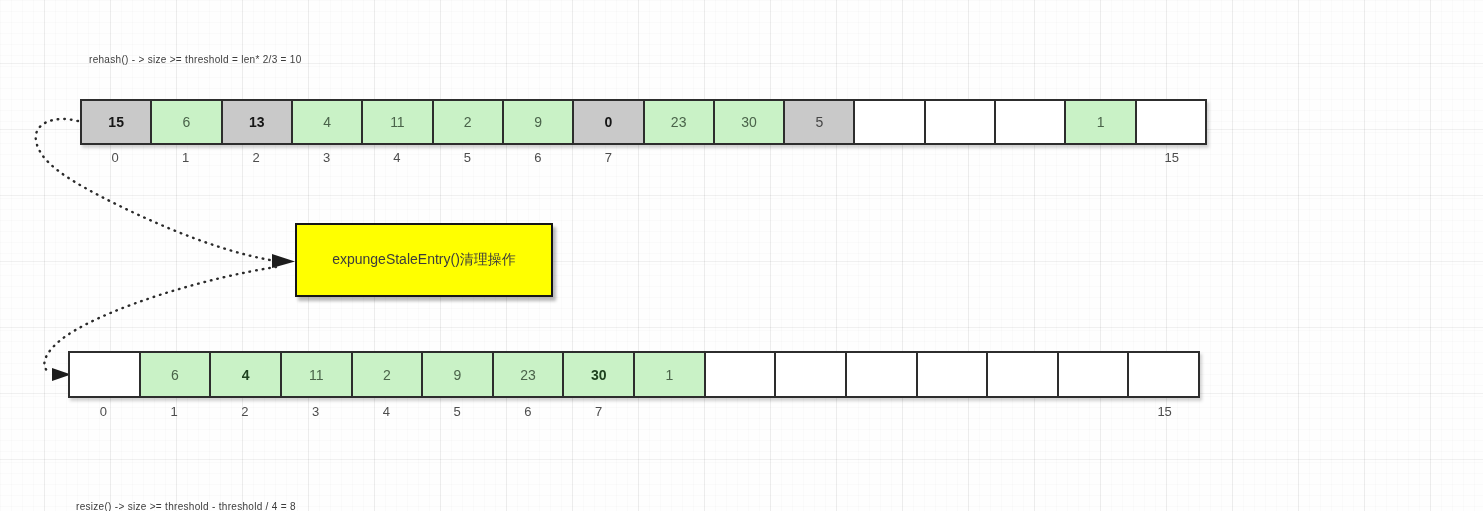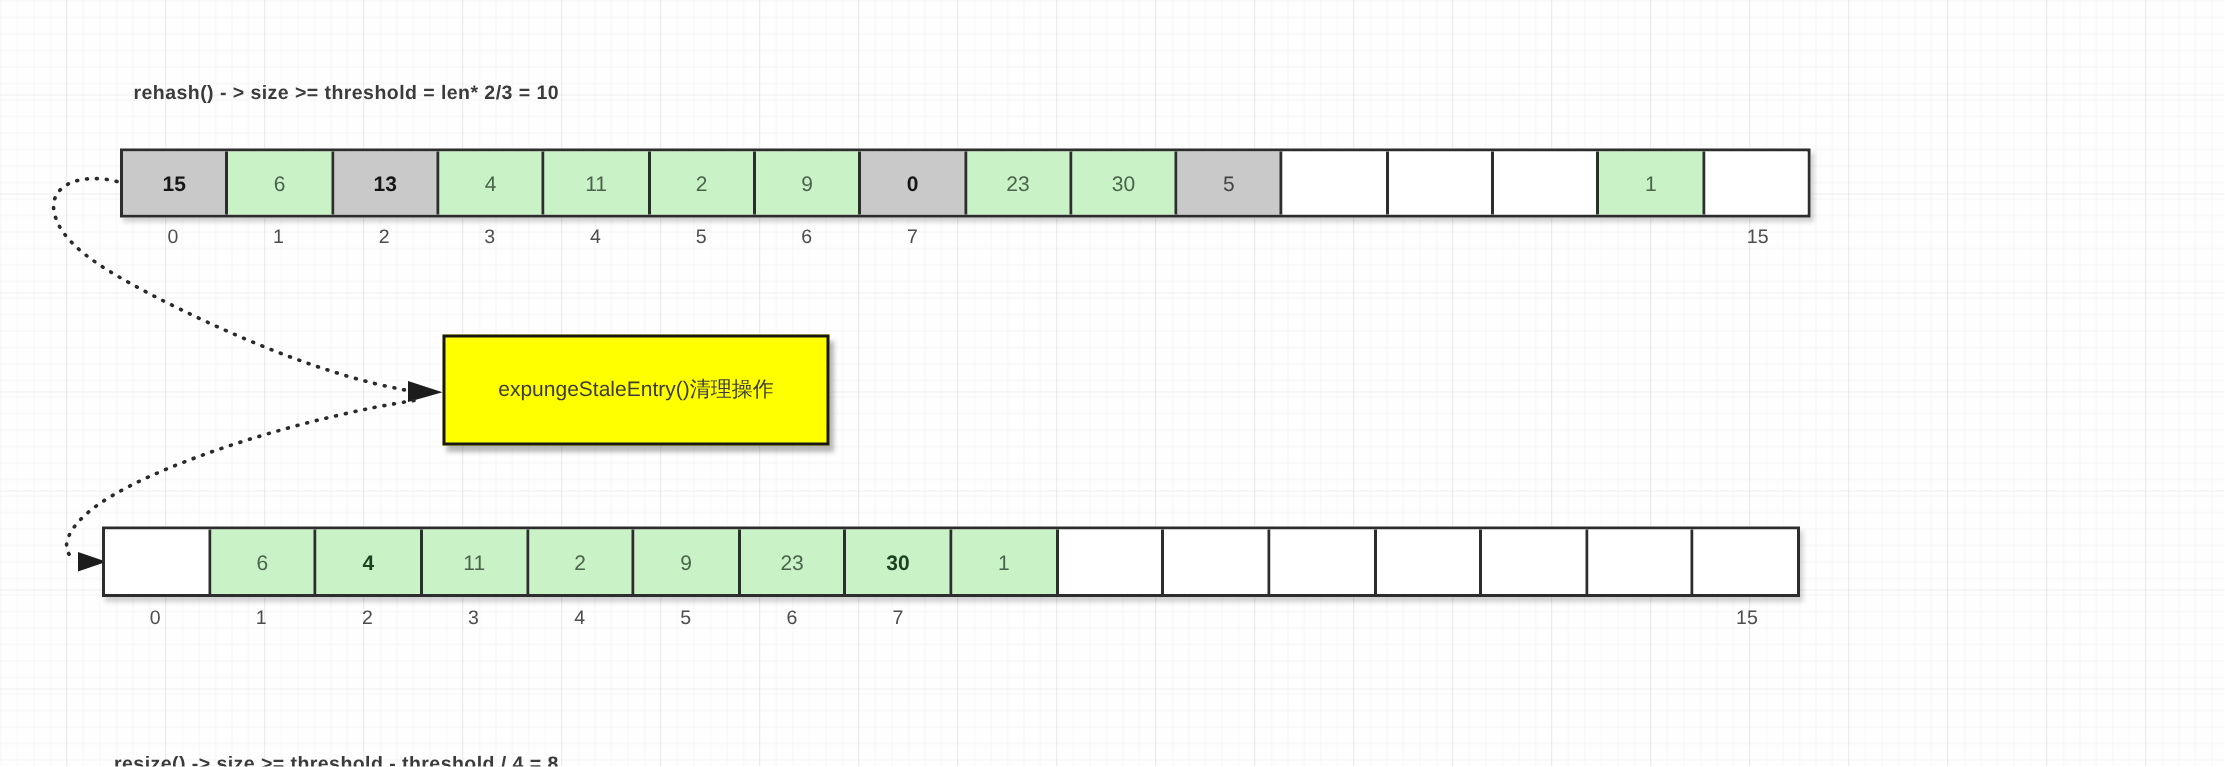--- a/index.html
+++ b/index.html
@@ -15,21 +15,21 @@
     background-image:
       linear-gradient(to right, rgba(0,0,0,0.055) 1px, transparent 1px),
       linear-gradient(to bottom, rgba(0,0,0,0.055) 1px, transparent 1px),
       linear-gradient(to right, rgba(0,0,0,0.016) 1px, transparent 1px),
       linear-gradient(to bottom, rgba(0,0,0,0.016) 1px, transparent 1px);
     background-size:66px 66px,66px 66px,11px 11px,11px 11px;
     background-position:44px 63px,44px 63px,0 0,0 0;
   }
   .title{
     position:absolute;
-    font-size:13px;font-weight:bold;color:#3b3b3b;
+    font-size:10px;font-weight:normal;color:#3b3b3b;
     white-space:nowrap;letter-spacing:.3px;
   }
   .title-top{left:89px;top:54px;}
   .title-bottom{left:76px;top:464px;margin-top:37px;}
   .array{
     position:absolute;display:flex;
     border:2px solid #2d2d2d;background:#fff;
     box-sizing:border-box;
     box-shadow:2px 3px 3px rgba(0,0,0,0.18);
   }

